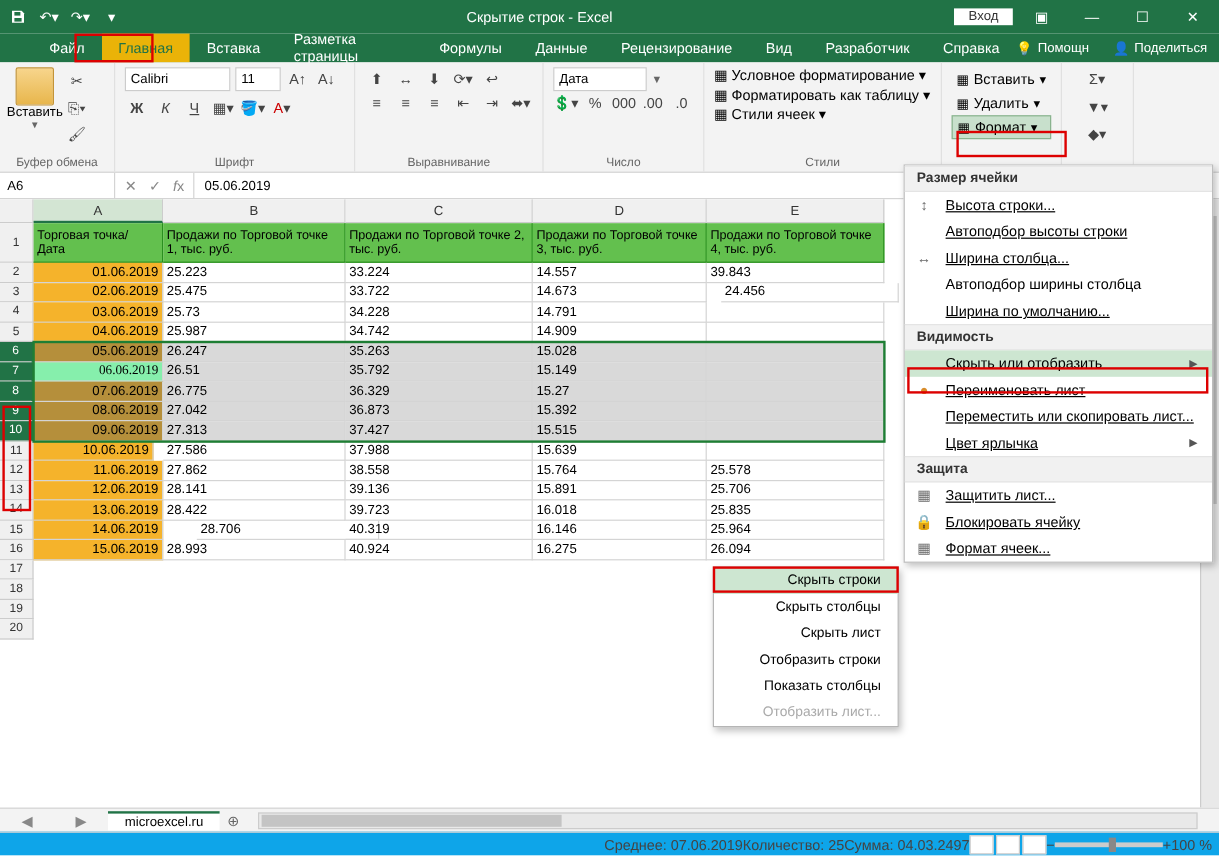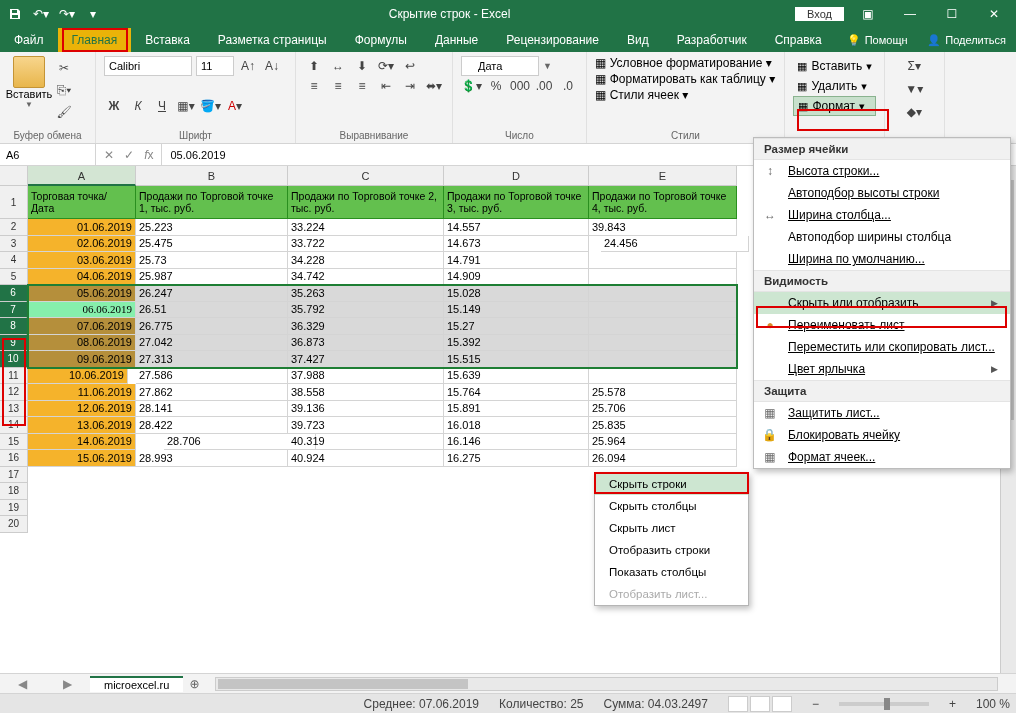--- a/index.html
+++ b/index.html
@@ -8,39 +8,39 @@
 
 .titlebar { height: 28px; background: #217346; color: #fff; display: flex; align-items: center; padding: 0 4px; }
 .qat { display: flex; align-items: center; gap: 4px; }
 .qat-btn { width: 22px; height: 22px; display: flex; align-items: center; justify-content: center; color: #fff; }
 .title-text { flex: 1; text-align: center; font-size: 12px; }
 .title-right { display: flex; align-items: center; gap: 6px; }
 .login-btn { background: #fff; color: #333; padding: 1px 12px; font-size: 11px; }
 .win-btn { width: 36px; height: 22px; display: flex; align-items: center; justify-content: center; color: #fff; }
 
 
-.ribbon-tabs { height: 24px; background: #217346; color: #fff; display: flex; align-items: stretch; padding-left: 0; }
+.ribbon-tabs { height: 24px; background: #217346; color: #fff; display: flex; align-items: stretch; padding-left: 27px; }
 .ribbon-tab { padding: 3px 14px; display: flex; align-items: center; font-size: 12px; color: #fff; }
 .ribbon-tab.active { background: #eab308; color: #217346; }
 .ribbon-tabs .right { margin-left: auto; display: flex; align-items: center; gap: 4px; padding-right: 10px; }
 .ribbon-tabs .right span { color: #fff; font-size: 11px; }
 .highlight-box-red { border: 2px solid #d00; position: absolute; pointer-events: none; z-index: 200; }
 
 
 .ribbon { height: 92px; background: #f3f3f3; border-bottom: 1px solid #d4d4d4; display: flex; position: relative; }
 .ribbon-group { border-right: 1px solid #e0e0e0; padding: 4px 8px 2px 8px; display: flex; flex-direction: column; }
 .ribbon-group-label { text-align: center; font-size: 10px; color: #666; margin-top: auto; padding-top: 2px; }
 .ribbon-row { display: flex; align-items: center; gap: 4px; }
 .rb { display: inline-flex; align-items: center; justify-content: center; height: 20px; min-width: 20px; color: #444; }
 .paste-big { display: flex; flex-direction: column; align-items: center; width: 42px; }
 .paste-icon { width: 32px; height: 32px; background: linear-gradient(#f7d58c,#e8b64c); border: 1px solid #c49436; border-radius: 2px; }
 .font-sel, .size-sel { border: 1px solid #ccc; background: #fff; height: 20px; padding: 0 4px; font-size: 11px; display: flex; align-items: center; }
 .font-sel { width: 88px; }
 .size-sel { width: 38px; }
-.combo { border: 1px solid #ccc; background: #fff; height: 20px; width: 78px; font-size: 11px; padding: 0 16px; display: flex; align-items: center; }
+.combo { border: 1px solid #ccc; background: #fff; height: 20px; width: 78px; font-size: 11px; padding: 0 4px; display: flex; align-items: center; }
 
 
 .cells-group .cell-btn { display: flex; align-items: center; gap: 4px; height: 20px; padding: 0 4px; font-size: 11px; }
 .fmt-btn { background: #c8e0cc; border: 1px solid #8ab38f; }
 
 
 .name-formula { height: 22px; border-bottom: 1px solid #d4d4d4; display: flex; align-items: stretch; background: #fff; }
 .name-box { width: 96px; border-right: 1px solid #d4d4d4; padding: 2px 6px; font-size: 11px; display: flex; align-items: center; }
 .fx-icons { display: flex; align-items: center; gap: 10px; padding: 0 8px; border-right: 1px solid #d4d4d4; color: #888; }
 .formula-input { flex: 1; padding: 2px 8px; font-size: 11px; display: flex; align-items: center; }
@@ -56,42 +56,42 @@
 .row-h.sel { background: #d3e5d3; border-right: 2px solid #217346; }
 .row-h.sel-active { background: #217346 !important; color: #fff; }
 .cells { position: absolute; left: 28px; top: 20px; }
 .cell { position: absolute; border-right: 1px solid #d4d4d4; border-bottom: 1px solid #d4d4d4; padding: 0 3px; font-size: 11px; display: flex; align-items: center; height: 16.5px; white-space: nowrap; overflow: hidden; }
 .cell.header-cell { background: #63c04e; font-size: 10.5px; line-height: 1.15; white-space: normal; border-right: 1px solid #2a8f1f; border-bottom: 1px solid #2a8f1f; height: 33px; }
 .cell.date-cell { text-align: right; justify-content: flex-end; }
 .cell.sel-shade { background: #d9d9d9; }
 
 
 .ctx-menu { position: absolute; background: #fff; border: 1px solid #b5b5b5; box-shadow: 2px 3px 6px rgba(0,0,0,.25); width: 155px; z-index: 50; }
-.ctx-item { padding: 5px 14px; font-size: 11.5px; }
+.ctx-item { padding: 5px 14px; font-size: 11.5px; text-align: right; }
 .ctx-item.hover { background: #cde6d1; }
 .ctx-item.disabled { color: #aaa; }
 
 
 .fmt-menu { position: absolute; right: 5px; top: 137px; width: 258px; background: #fff; border: 1px solid #bcbcbc; box-shadow: 2px 3px 6px rgba(0,0,0,.25); z-index: 60; }
 .fmt-menu .hdr { background: #f1f1f1; padding: 4px 10px; font-weight: 600; font-size: 11.5px; color: #333; border-top: 1px solid #e4e4e4; border-bottom: 1px solid #e4e4e4; }
 .fmt-menu .mitem { padding: 4px 12px 4px 34px; font-size: 11.5px; display: flex; align-items: center; gap: 8px; position: relative; }
 .fmt-menu .mitem .ic { position: absolute; left: 8px; width: 16px; height: 16px; display: flex; align-items: center; justify-content: center; color: #6b6b6b; }
 .fmt-menu .mitem .arrow { margin-left: auto; color: #555; font-size: 9px; }
 .fmt-menu .mitem.hover { background: #cde6d1; }
 
 
 .sheet-bar { position: absolute; left: 0; right: 0; bottom: 20px; height: 20px; background: #f3f3f3; border-top: 1px solid #d4d4d4; display: flex; align-items: center; }
 .sheet-nav { width: 90px; display: flex; align-items: center; justify-content: space-around; color: #888; }
 .sheet-tab { background: #fff; border-top: 2px solid #217346; padding: 1px 14px; font-size: 11px; }
 .sheet-add { width: 22px; text-align: center; color: #666; }
 .hscroll { flex: 1; margin-left: 10px; margin-right: 18px; height: 14px; background: #e9e9e9; border: 1px solid #ccc; position: relative; }
 .hscroll .thumb { position: absolute; left: 2px; top: 1px; width: 250px; height: 10px; background: #c4c4c4; }
 
 
-.status { position: absolute; left: 0; right: 0; bottom: 0; height: 20px; background: #e5e5e5; border-top: 1px solid #d4d4d4; display: flex; align-items: center; padding: 0 6px; font-size: 11px; color: #444; gap: 20px; }
+.status { position: absolute; left: 0; right: 0; bottom: 0; height: 20px; background: #0ea5e9; border-top: 1px solid #d4d4d4; display: flex; align-items: center; padding: 0 6px; font-size: 11px; color: #444; }
 .status .filler { flex: 1; }
 .view-btns { display: flex; gap: 2px; }
 .view-btn { width: 20px; height: 16px; border: 1px solid #ccc; background: #fff; }
 .zoom-slider { width: 90px; height: 4px; background: #ccc; position: relative; }
 .zoom-slider::after { content: ''; position: absolute; left: 50%; top: -4px; width: 6px; height: 12px; background: #888; }
 
 .vscroll { position: absolute; right: 0; top: 166px; bottom: 40px; width: 16px; background: #e9e9e9; border-left: 1px solid #ccc; }
 .vscroll .vthumb { position: absolute; top: 14px; left: 2px; width: 11px; height: 240px; background: #c4c4c4; }
 
 .u { text-decoration: underline; }
@@ -154,21 +154,21 @@
       <div style="display:flex; flex-direction:column; gap:2px; padding-top:2px">
         <span class="rb">✂</span>
         <span class="rb">⎘▾</span>
         <span class="rb">🖌</span>
       </div>
     </div>
     <div class="ribbon-group-label">Буфер обмена</div>
   </div>
 
   <div class="ribbon-group" style="min-width:200px">
-    <div class="ribbon-row" style="margin-bottom:20px">
+    <div class="ribbon-row" style="margin-bottom:4px">
       <div class="font-sel">Calibri</div>
       <div class="size-sel">11</div>
       <span class="rb">A↑</span>
       <span class="rb">A↓</span>
     </div>
     <div class="ribbon-row">
       <span class="rb" style="font-weight:700">Ж</span>
       <span class="rb" style="font-style:italic">К</span>
       <span class="rb u">Ч</span>
       <span class="rb">▦▾</span>

